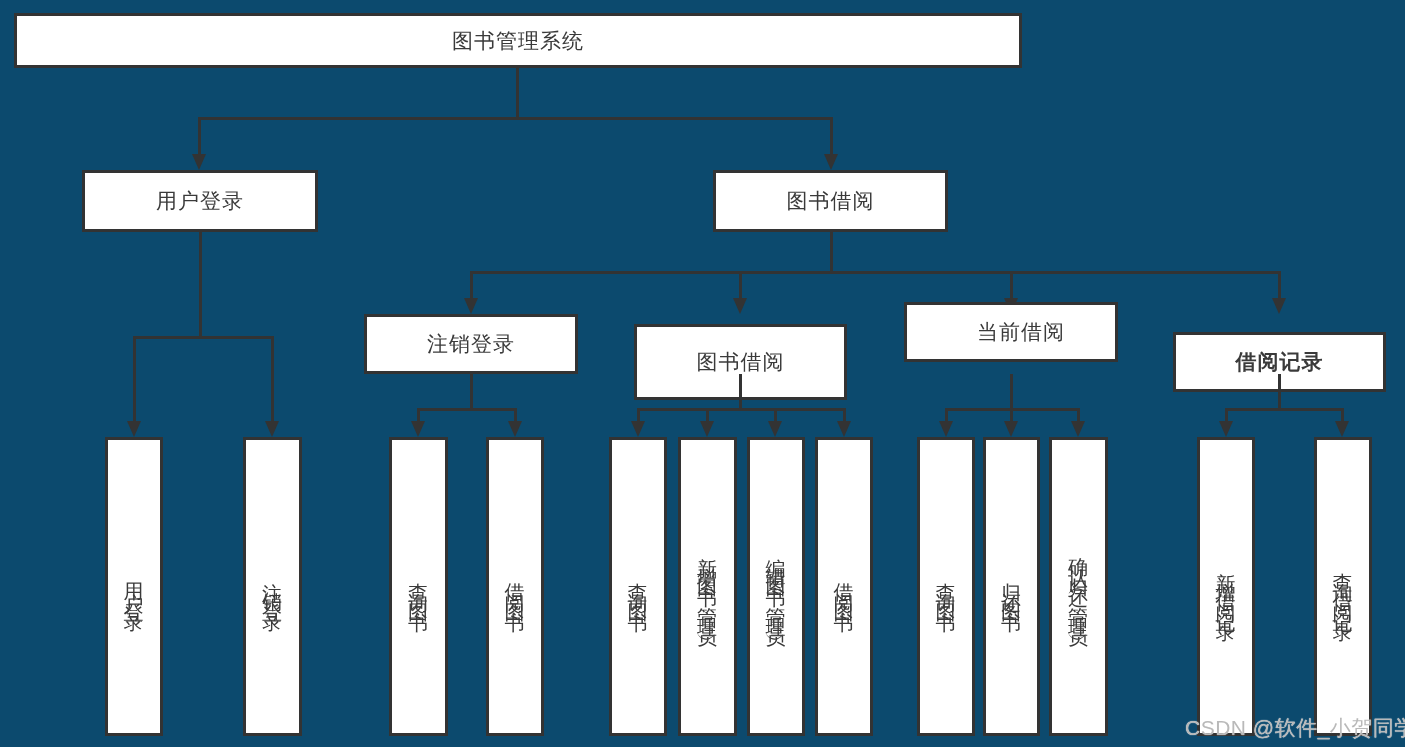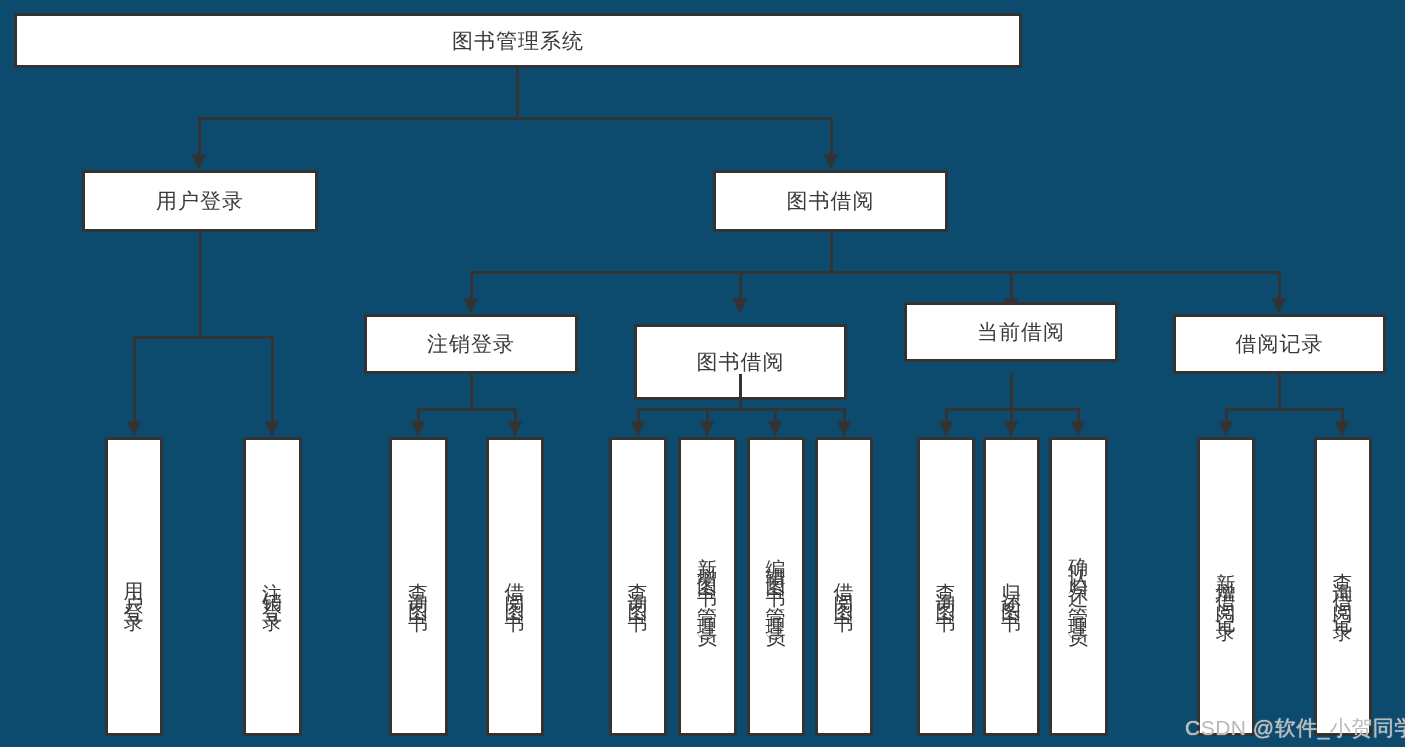--- a/index.html
+++ b/index.html
@@ -103,21 +103,21 @@
   <div class="vline" style="left:739px; top:271px; height:28px;"></div>
   <div class="arrow" style="left:733px; top:298px;"></div>
   <div class="vline" style="left:1010px; top:271px; height:28px;"></div>
   <div class="arrow" style="left:1004px; top:298px;"></div>
   <div class="vline" style="left:1278px; top:271px; height:28px;"></div>
   <div class="arrow" style="left:1272px; top:298px;"></div>
 
   <div class="box" style="left:364px; top:314px; width:214px; height:60px;">注销登录</div>
   <div class="box" style="left:634px; top:324px; width:213px; height:76px;">图书借阅</div>
   <div class="box" style="left:904px; top:302px; width:214px; height:60px;padding-left:20px;">当前借阅</div>
-  <div class="box" style="left:1173px; top:314px; width:213px; height:60px;">借阅记录</div>
+  <div class="box" style="left:1173px; top:332px; width:213px; height:60px;font-weight:bold;">借阅记录</div>
 
   <div class="vline" style="left:470px; top:374px; height:36px;"></div>
   <div class="hline" style="left:417px; top:408px; width:99px;"></div>
   <div class="vline" style="left:417px; top:408px; height:15px;"></div>
   <div class="arrow" style="left:411px; top:421px;"></div>
   <div class="vline" style="left:514px; top:408px; height:15px;"></div>
   <div class="arrow" style="left:508px; top:421px;"></div>
 
   <div class="vline" style="left:739px; top:374px; height:36px;"></div>
   <div class="hline" style="left:637px; top:408px; width:207px;"></div>

